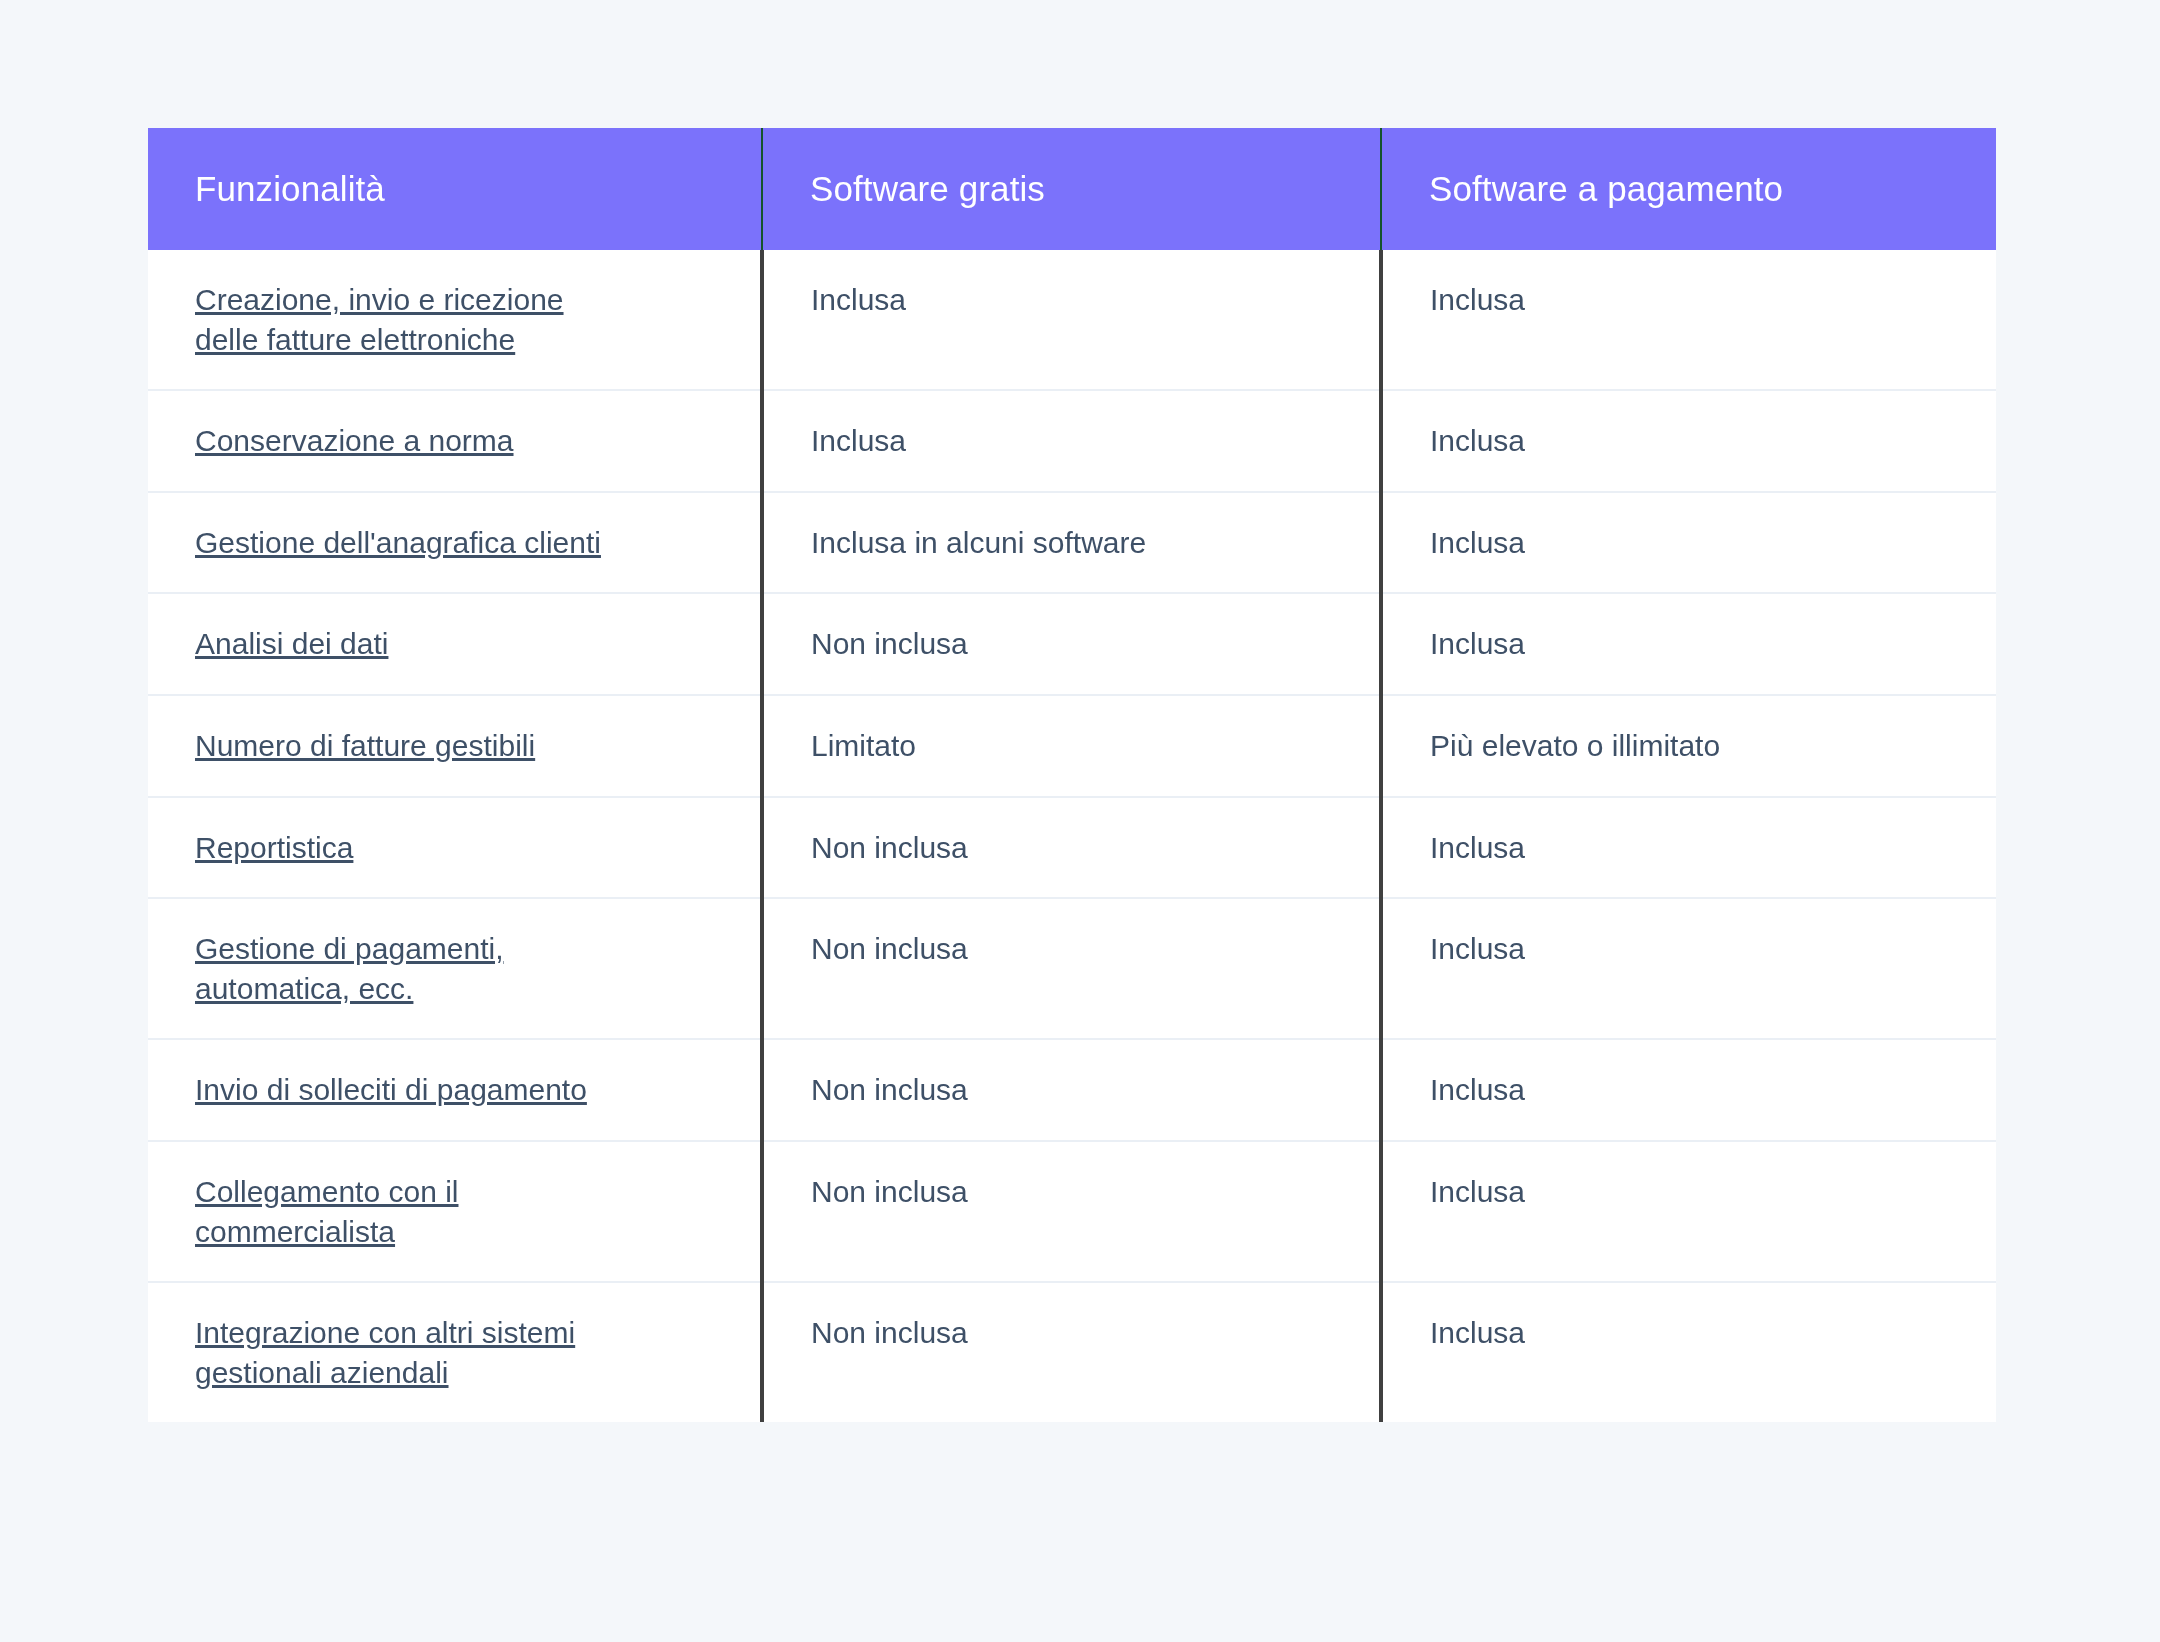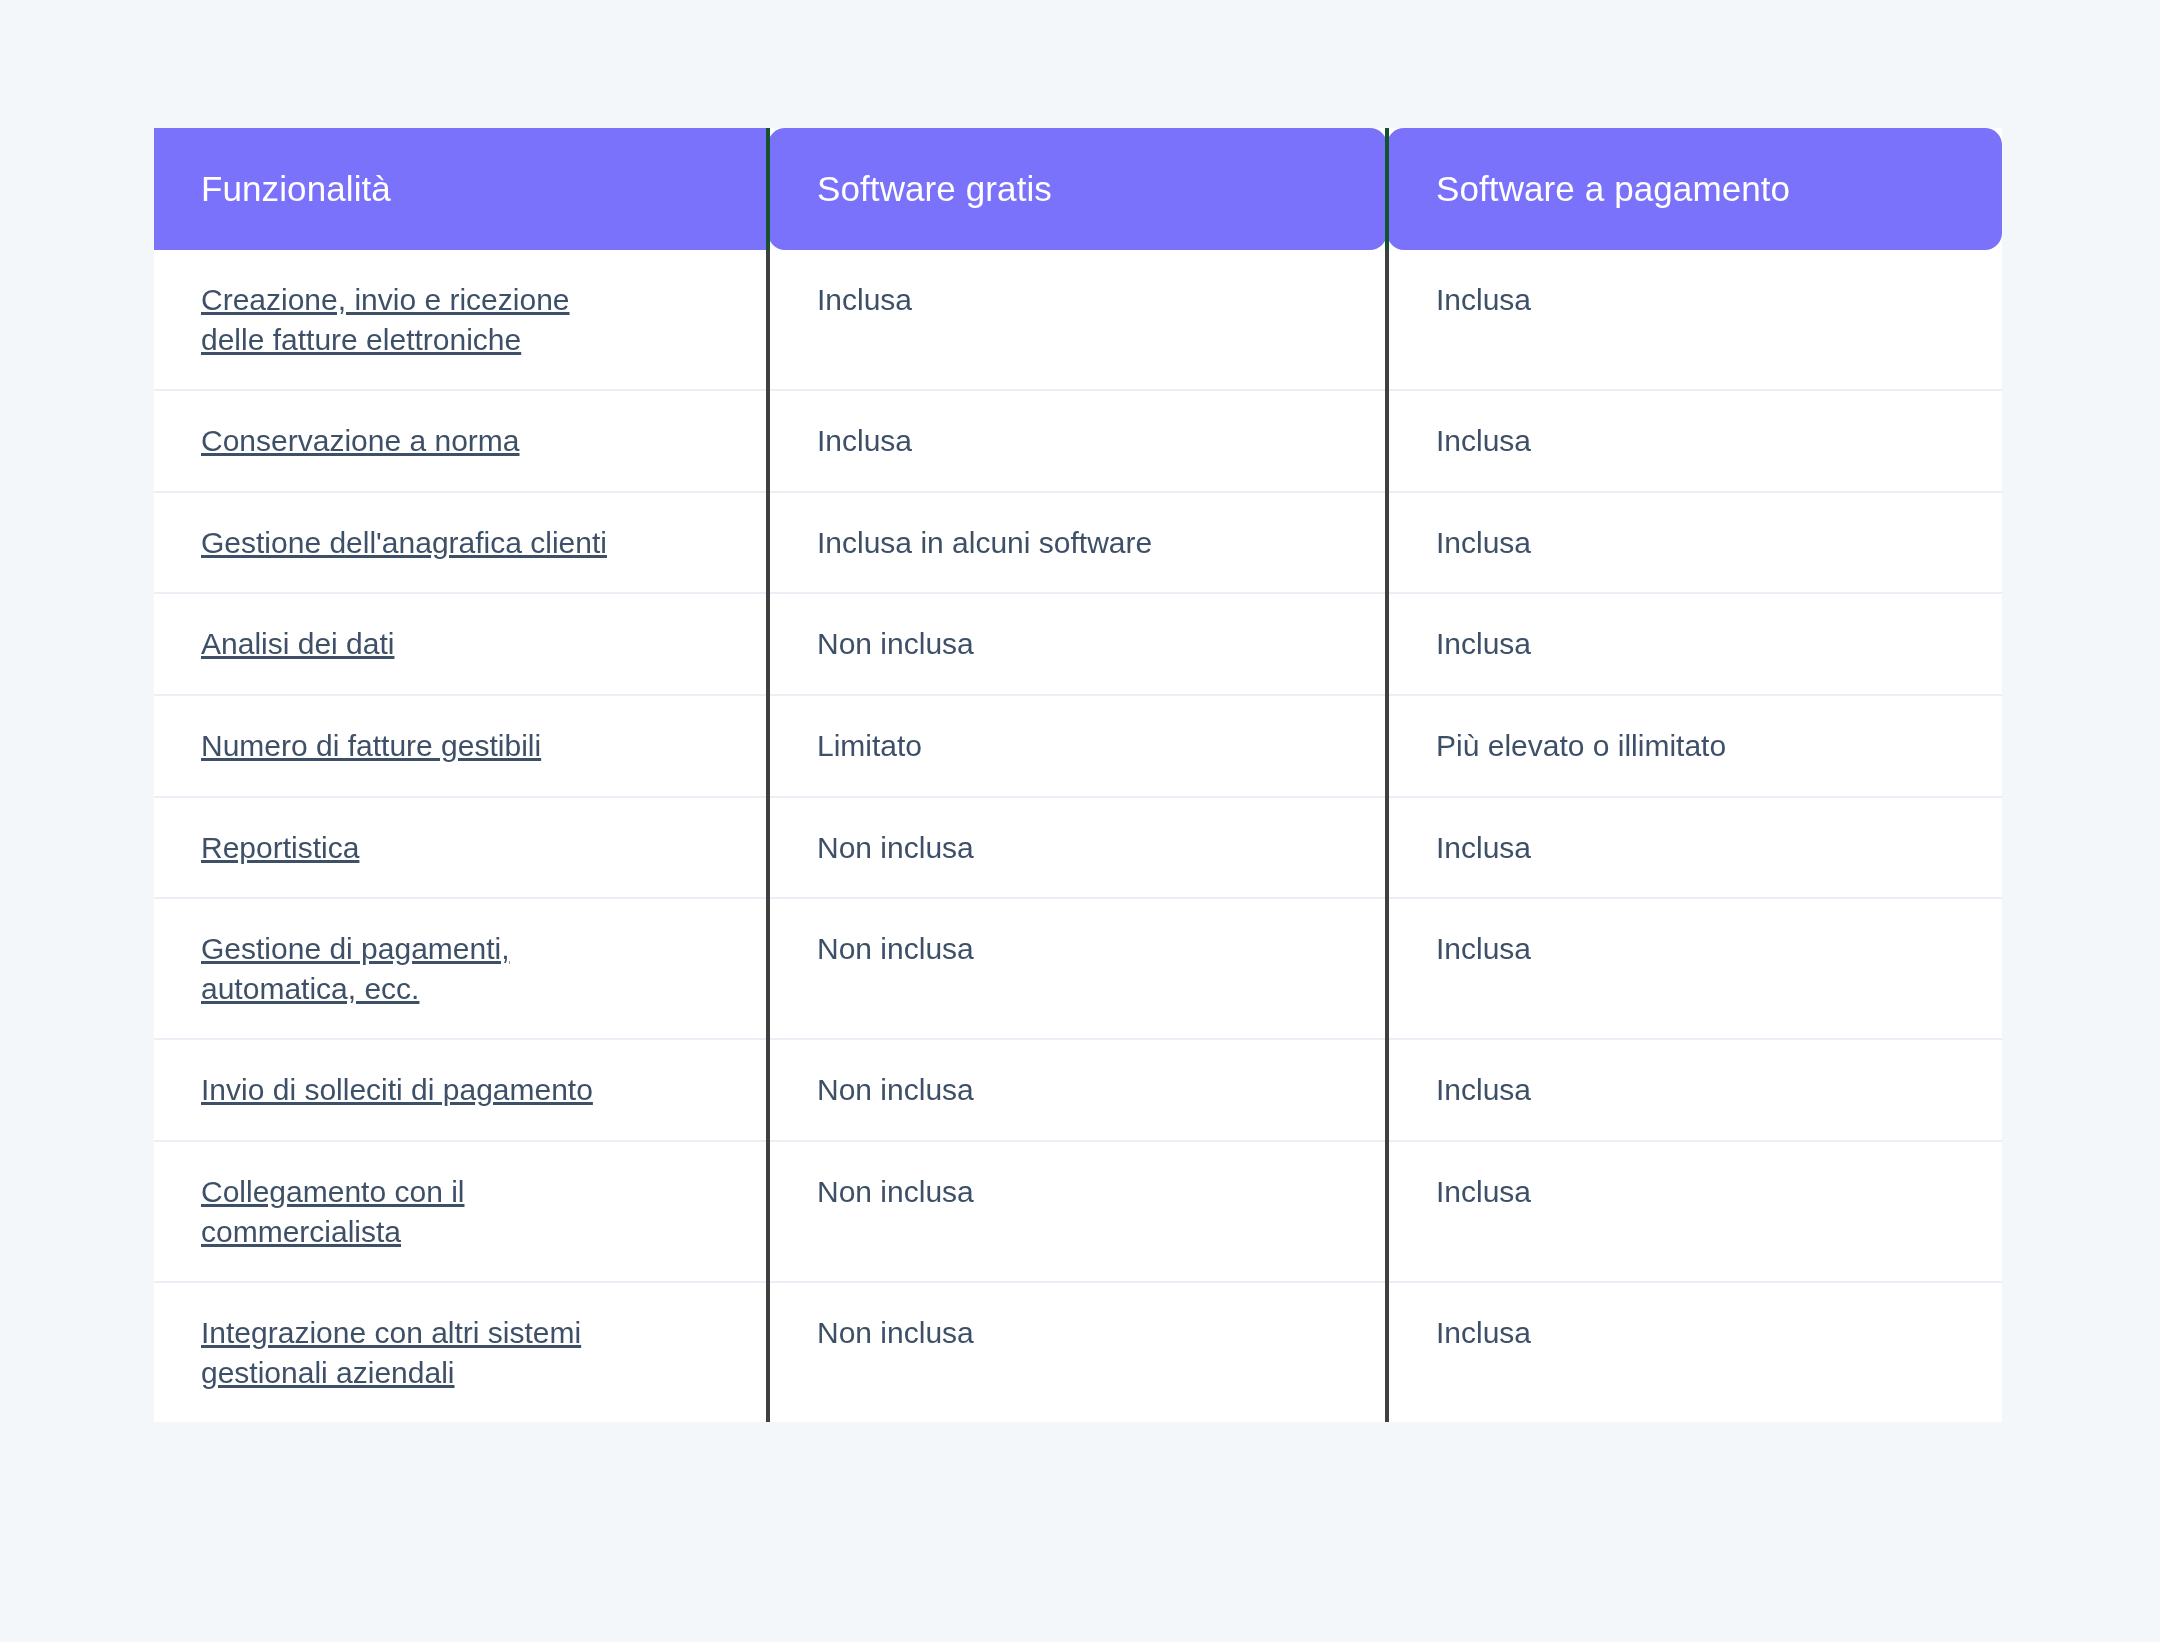--- a/index.html
+++ b/index.html
@@ -17,21 +17,21 @@
 
   .page {
     position: relative;
     width: 2160px;
     height: 1642px;
     box-sizing: border-box;
   }
 
   .table-wrap {
     position: absolute;
-    left: 154px;
+    left: 148px;
     top: 128px;
     width: 1848px;
   }
 
   table.cmp {
     border-collapse: collapse;
     table-layout: fixed;
     width: 1848px;
     background: #ffffff;
   }
@@ -48,22 +48,21 @@
     text-align: left;
     padding: 0 0 0 47px;
     height: 122px;
     vertical-align: middle;
     letter-spacing: 0.1px;
     border: 0;
     box-sizing: border-box;
   }
   thead th.h2,
   thead th.h3 {
-    border-left: 4px solid #14532d;
-    border-radius: 17px;
+    border-left: 2px solid #14532d;
   }
 
   tbody td {
     color: #3e5067;
     font-size: 30px;
     font-weight: 400;
     line-height: 1.32;
     text-align: left;
     padding: 30px 36px 30px 47px;
     vertical-align: top;

